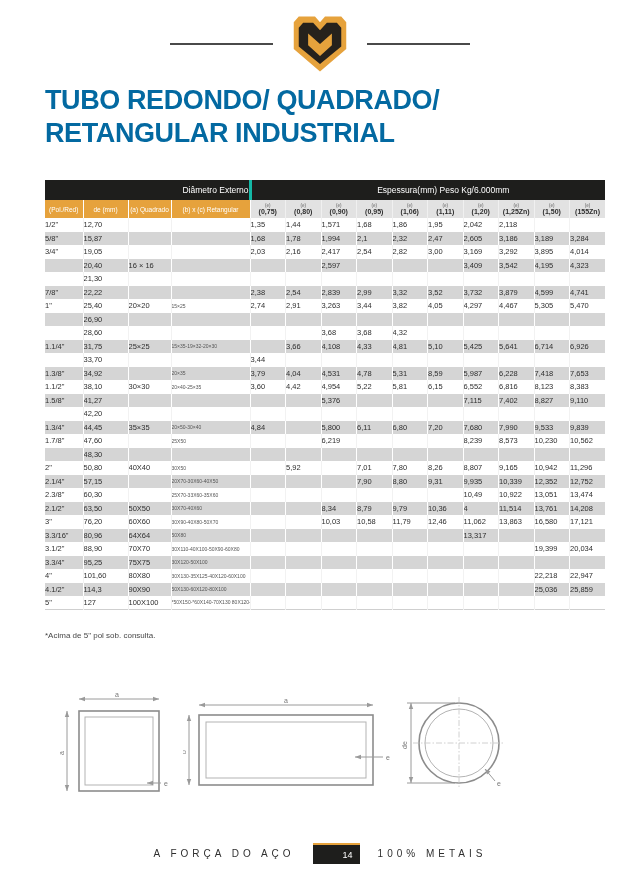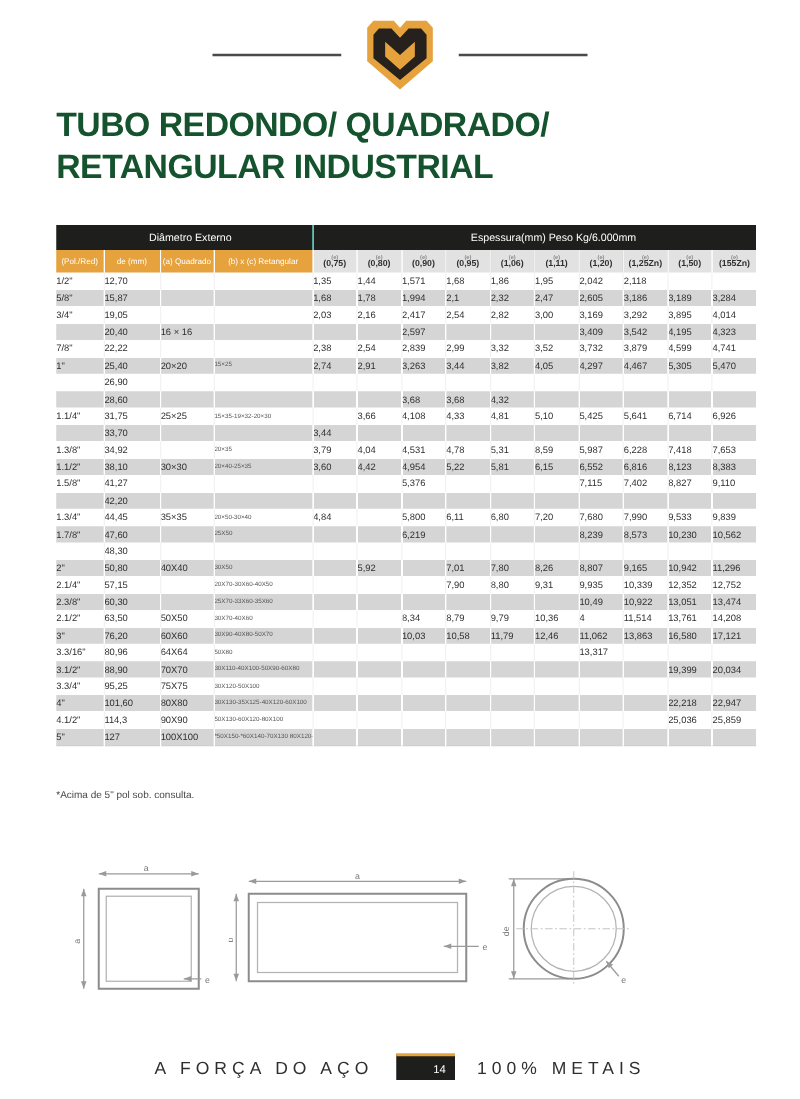--- a/index.html
+++ b/index.html
@@ -8,28 +8,28 @@
 
   
   .logo-row{position:absolute;top:12px;left:0;width:640px;height:64px;}
   .hairline{position:absolute;top:31px;height:2px;background:#4a4a4a;}
   .hairline.left{left:170px;width:103px;}
   .hairline.right{left:367px;width:103px;}
   .logo{position:absolute;left:287px;top:2px;width:66px;height:60px;}
 
   
   .title{position:absolute;left:45px;top:84px;font-size:27px;line-height:33px;font-weight:800;
-         color:#14532d;letter-spacing:-0.4px;}
+         color:#0369a1;letter-spacing:-0.4px;}
 
   
   table.tubes{position:absolute;left:45px;top:180px;width:560px;border-collapse:collapse;
               table-layout:fixed;border-bottom:1px solid #cfcfcf;}
   table.tubes th,table.tubes td{padding:0;margin:0;overflow:hidden;white-space:nowrap;}
   .gh{background:#1e1e1c;color:#fff;font-size:8.5px;font-weight:400;height:20px;}
-  .gh.left{text-align:center;padding-left:10px;border-right:1px solid #14b8a6;}
+  .gh.left{text-align:right;padding-left:10px;border-right:3px solid #14b8a6;}
   .gh.right{text-align:center;padding-left:30px;}
   .sub-left{background:#e6a23c;color:#fff;font-size:6.5px;font-weight:400;height:18px;
             text-align:center;border-right:1px solid rgba(255,255,255,0.45);}
   .sub-right{background:#e2e2e2;color:#3a3a3a;height:18px;text-align:center;vertical-align:middle;
              border-right:1px solid rgba(0,0,0,0.06);}
   .sub-right .e{font-size:4.5px;color:#8a8a8a;line-height:5px;}
   .sub-right .t{font-size:7px;line-height:8px;color:#2e2e2e;}
   tbody tr{height:13.5px;background:#ffffff;}
   tbody tr:nth-child(even){background:#d5d5d5;}
   tbody td{font-size:7.5px;color:#2e2e2e;vertical-align:middle;border-right:1px solid rgba(0,0,0,0.05);}
@@ -53,21 +53,21 @@
   .dim{stroke:#9a9a9a;stroke-width:1;}
   .wall-out{stroke:#8c8c8c;stroke-width:1.6;fill:none;}
   .wall-in{stroke:#b3b3b3;stroke-width:1;fill:none;}
   .dlabel{font-size:7px;fill:#777;font-family:"Liberation Sans",sans-serif;}
   .ah{fill:#9a9a9a;}
   .cl{stroke:#c4c4c4;stroke-width:0.8;stroke-dasharray:6 2 1.5 2;}
 
   
   .footer{position:absolute;left:0;top:843px;width:640px;display:flex;justify-content:center;
           align-items:center;gap:18px;}
-  .foot-text{font-size:14px;letter-spacing:4px;color:#2f2f2f;}
+  .foot-text{font-size:10px;letter-spacing:4px;color:#2f2f2f;}
   .page-badge{width:24px;height:19px;background:#1e1e1c;border-top:2.5px solid #e6a23c;
               color:#fff;font-size:9px;display:flex;align-items:center;justify-content:center;padding-left:23px;}
 </style>
 </head>
 <body>
 
 <div class="page">
 
   <div class="logo-row">
     <div class="hairline left"></div>
@@ -212,20 +212,36 @@
           <td class="val">2,597</td>
           <td class="val"></td>
           <td class="val"></td>
           <td class="val"></td>
           <td class="val">3,409</td>
           <td class="val">3,542</td>
           <td class="val">4,195</td>
           <td class="val">4,323</td>
         </tr>
         <tr>
+          <td class="pol"></td>
+          <td class="mm">21,30</td>
+          <td class="quad"></td>
+          <td class="ret"></td>
+          <td class="val"></td>
+          <td class="val"></td>
+          <td class="val"></td>
+          <td class="val"></td>
+          <td class="val"></td>
+          <td class="val"></td>
+          <td class="val"></td>
+          <td class="val"></td>
+          <td class="val"></td>
+          <td class="val"></td>
+        </tr>
+        <tr>
           <td class="pol">7/8"</td>
           <td class="mm">22,22</td>
           <td class="quad"></td>
           <td class="ret"></td>
           <td class="val">2,38</td>
           <td class="val">2,54</td>
           <td class="val">2,839</td>
           <td class="val">2,99</td>
           <td class="val">3,32</td>
           <td class="val">3,52</td>

